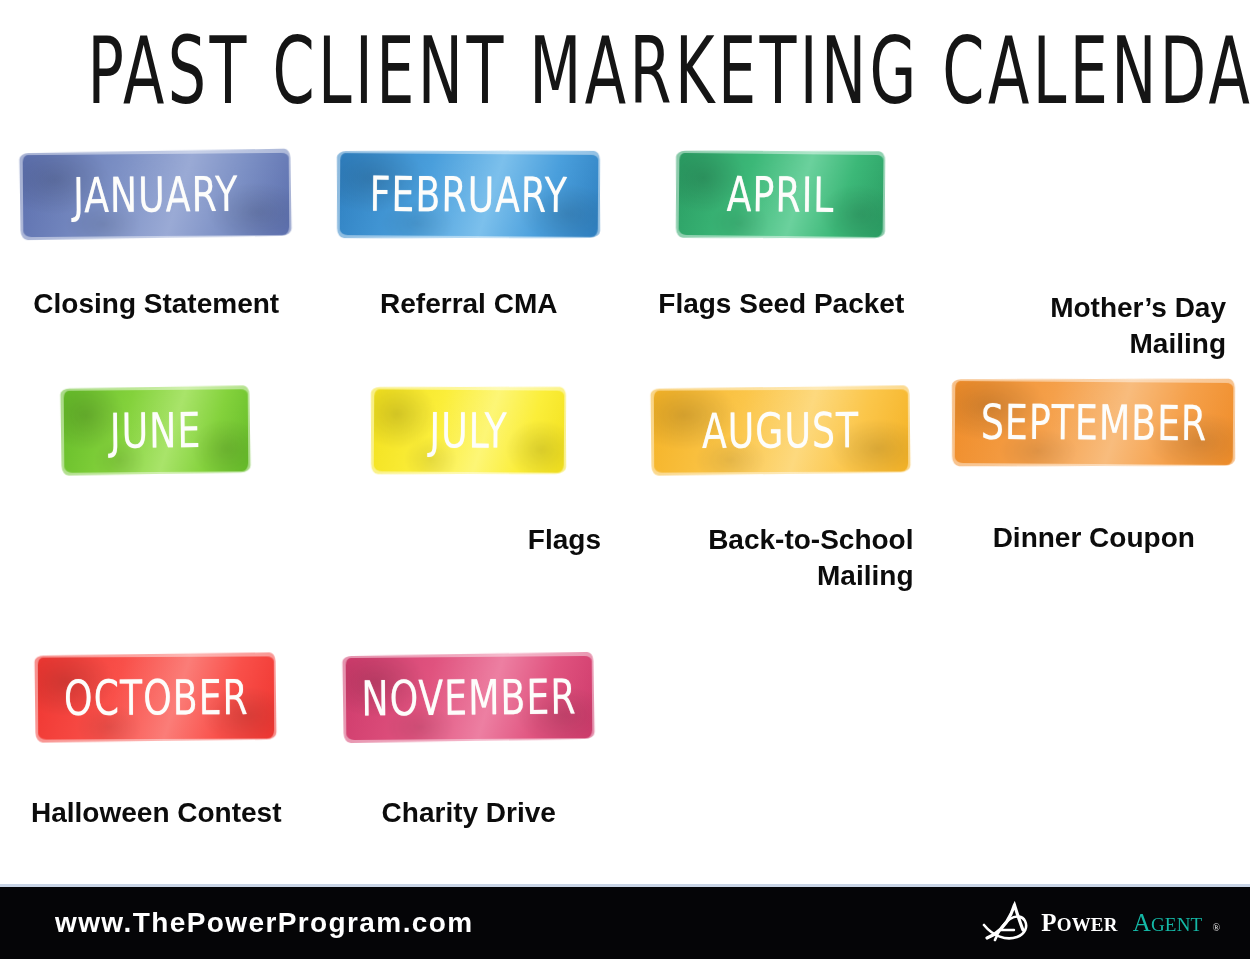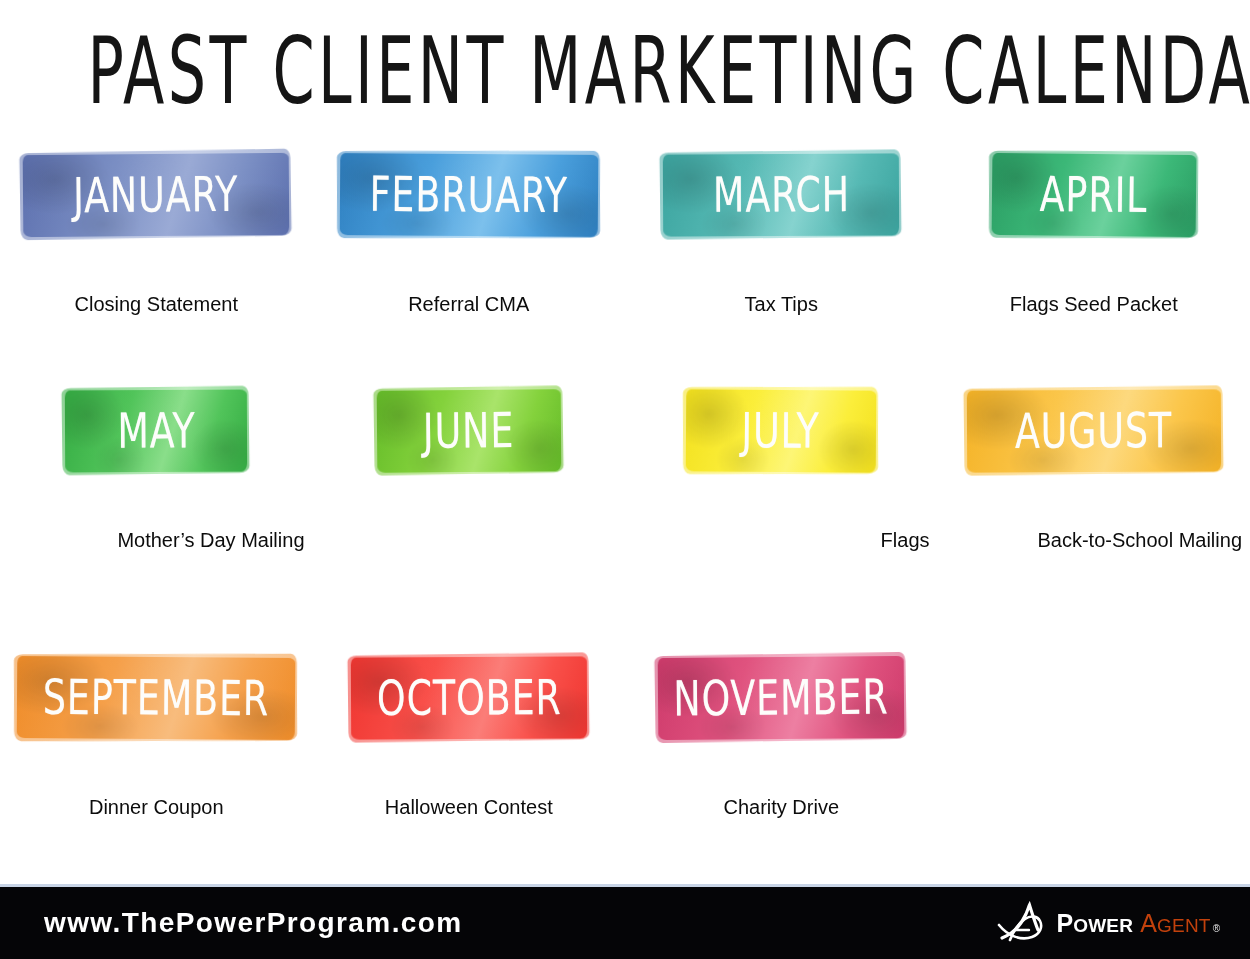--- a/index.html
+++ b/index.html
@@ -112,25 +112,25 @@
     text-shadow: 0 0 1px rgba(255,255,255,0.5);
   }
 
   
   .caption {
     position: absolute;
     left: 0;
     width: 100%;
     text-align: center;
     font-family: "Liberation Sans", sans-serif;
-    font-weight: normal;
-    font-size: 20px;
+    font-weight: bold;
+    font-size: 28px;
     line-height: 36px;
     color: #0c0c0c;
-    padding: 0 8px;
+    padding: 0 24px;
   }
 
   
   .r1 .swatch { margin-top: 14px; }
   .r2 .swatch { margin-top: 18px; }
   .r3 .swatch { margin-top: 10px; }
 
   .c-jan   { width: 266px; }
   .c-feb   { width: 258px; }
   .c-mar   { width: 236px; }
@@ -139,21 +139,21 @@
   .c-jun   { width: 184px; }
   .c-jul   { width: 190px; }
   .c-aug   { width: 254px; }
   .c-sep   { width: 278px; }
   .c-oct   { width: 236px; }
   .c-nov   { width: 246px; }
   .c-dec   { width: 236px; }
 
   .r1 .caption { top: 146px; }
   .r2 .caption { top: 150px; text-align: right; }
-  .r3 .caption { top: 142px; text-align: center; }
+  .r3 .caption { top: 148px; text-align: center; }
 
   
   .rot-a { transform: rotate(-0.5deg); }
   .rot-b { transform: rotate(0.4deg); }
   .rot-c { transform: rotate(-0.3deg); }
   .rot-d { transform: rotate(0.6deg); }
 
   
   .footer {
     position: absolute;
@@ -168,48 +168,50 @@
     justify-content: space-between;
     padding: 0 30px 0 44px;
   }
 
   .footer-url {
     color: #ffffff;
     font-family: "Liberation Sans", sans-serif;
     font-weight: bold;
     font-size: 28px;
     letter-spacing: 1.4px;
+    margin-left: 11px;
   }
 
   .logo {
     display: flex;
     align-items: center;
     gap: 8px;
   }
 
   .logo-mark { width: 52px; height: 44px; display: block; }
 
   .logo-text {
     display: flex;
     align-items: baseline;
     color: #ffffff;
-    font-family: Liberation Sans, sans-serif;
+    font-family: Liberation Serif, serif;
     white-space: nowrap;
+    gap: 8px;
   }
   .logo-power {
     font-weight: bold;
     font-size: 25px;
     letter-spacing: 0.2px;
   }
   .logo-agent {
     font-weight: 400;
     font-size: 25px;
     letter-spacing: 0.2px;
     margin-left: 7px;
-    color: #c2410c;
+    color: #14b8a6;
   }
   .small-cap { font-size: 19px; }
   .logo-reg {
     font-size: 10px;
     vertical-align: super;
     margin-left: 2px;
     color: #e8e8e8;
   }
 </style>
 </head>
@@ -230,41 +232,30 @@
     </div>
 
     <div class="cell r1">
       <div class="swatch c-feb rot-b">
         <div class="wash" style="background: linear-gradient(108deg, rgb(46, 127, 192) 0%, rgb(74, 159, 220) 34%, rgb(124, 192, 236) 58%, rgb(74, 159, 220) 78%, rgb(46, 127, 192) 100%);"></div>
         <div class="month">FEBRUARY</div>
       </div>
       <div class="caption">Referral CMA</div>
     </div>
 
-    <div class="cell r1">
-      <div class="swatch c-mar rot-c">
-        <div class="wash" style="background: linear-gradient(108deg, rgb(59, 164, 159) 0%, rgb(86, 185, 180) 34%, rgb(134, 211, 207) 58%, rgb(86, 185, 180) 78%, rgb(59, 164, 159) 100%);"></div>
-        <div class="month">MARCH</div>
-      </div>
-      <div class="caption">Tax Tips</div>
-    </div>
 
     <div class="cell r1">
       <div class="swatch c-apr rot-d">
         <div class="wash" style="background: linear-gradient(108deg, rgb(42, 157, 99) 0%, rgb(60, 184, 120) 34%, rgb(107, 209, 157) 58%, rgb(60, 184, 120) 78%, rgb(42, 157, 99) 100%);"></div>
         <div class="month">APRIL</div>
       </div>
       <div class="caption">Flags Seed Packet</div>
     </div>
 
     <div class="cell r2">
-      <div class="swatch c-may rot-c">
-        <div class="wash" style="background: linear-gradient(108deg, rgb(51, 171, 66) 0%, rgb(81, 196, 90) 34%, rgb(138, 222, 138) 58%, rgb(81, 196, 90) 78%, rgb(51, 171, 66) 100%);"></div>
-        <div class="month">MAY</div>
-      </div>
       <div class="caption">Mother’s Day Mailing</div>
     </div>
 
     <div class="cell r2">
       <div class="swatch c-jun rot-a">
         <div class="wash" style="background: linear-gradient(108deg, rgb(100, 187, 40) 0%, rgb(132, 210, 60) 34%, rgb(169, 228, 106) 58%, rgb(132, 210, 60) 78%, rgb(100, 187, 40) 100%);"></div>
         <div class="month">JUNE</div>
       </div>
     </div>
 

